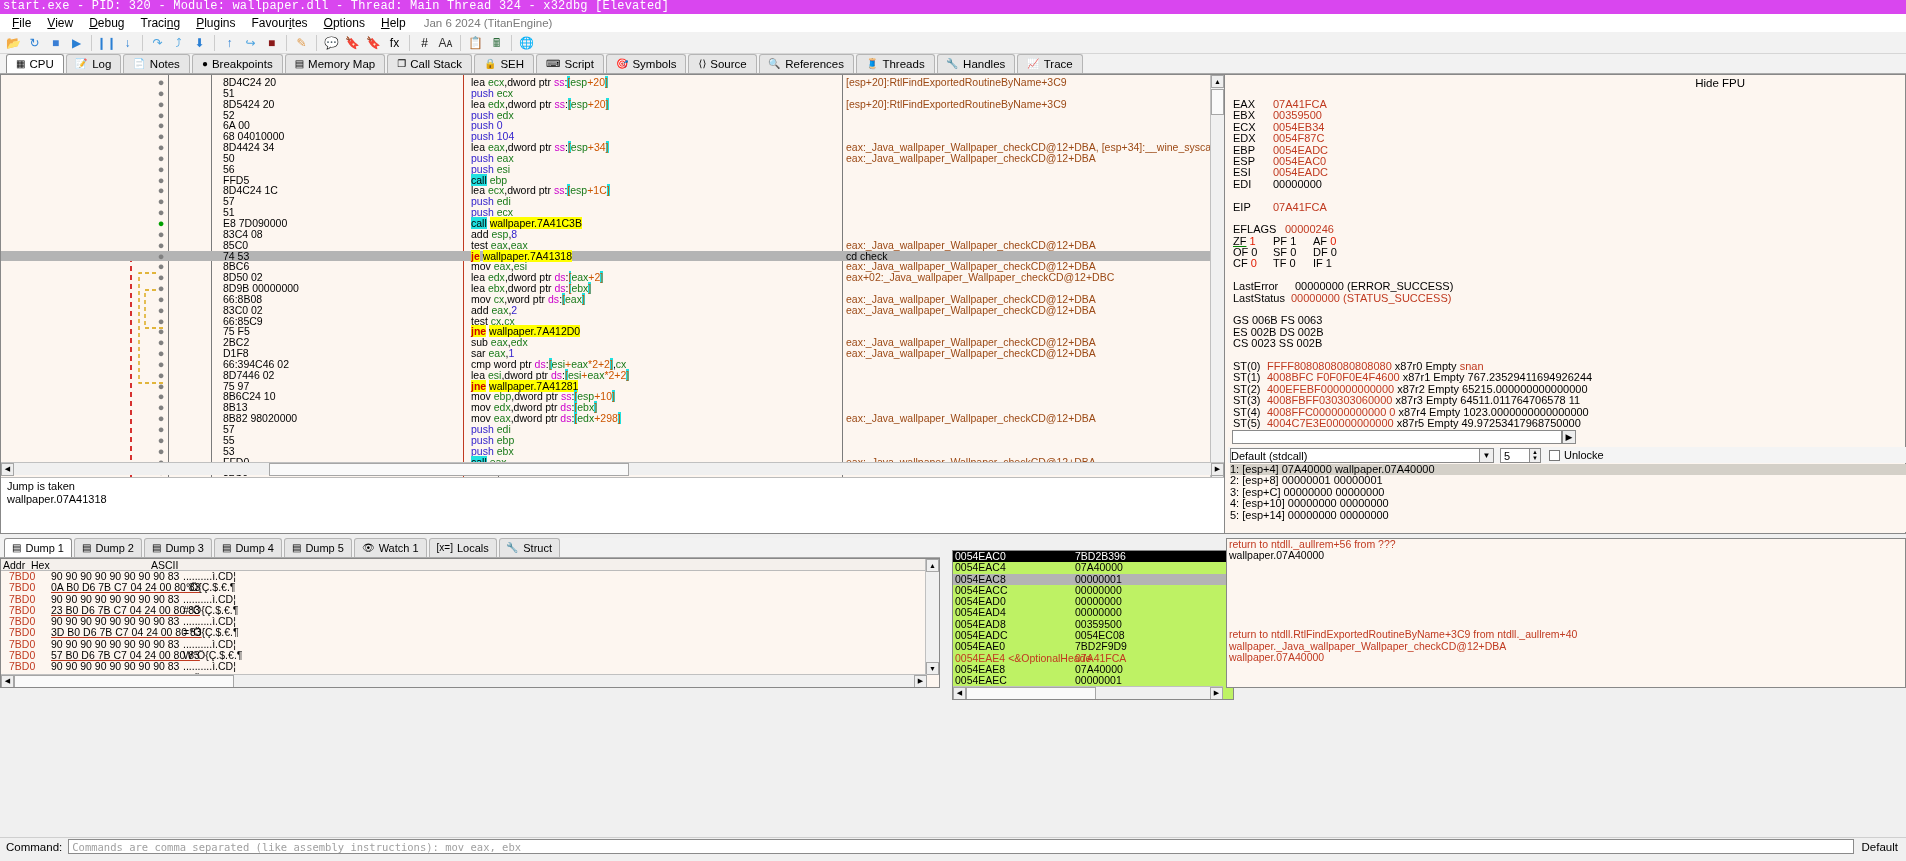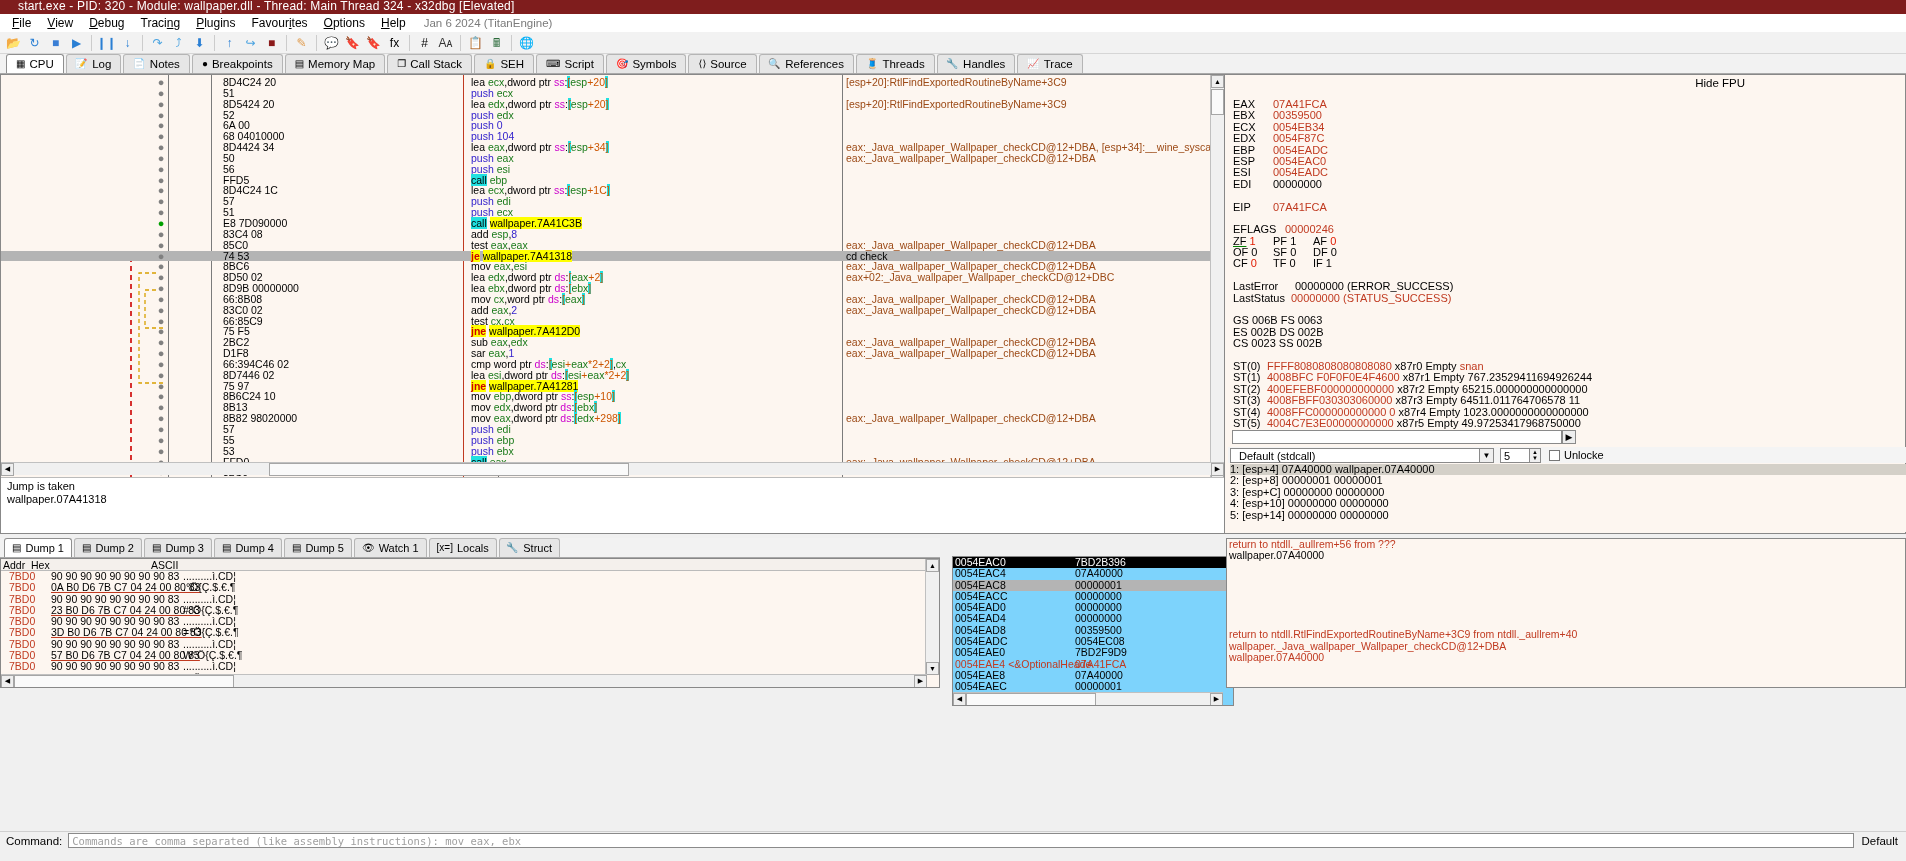--- a/index.html
+++ b/index.html
@@ -10,26 +10,26 @@
     background: #f0f0f0;
     font-family: "Liberation Sans", sans-serif;
     font-size: 11px;
     color: #000;
   }
   #app { position: relative; width: 1906px; height: 861px; }
 
   
   .titlebar {
     height: 14px;
-    background: #7f1d1d;
+    background: #d946ef;
     color: #ffffff;
-    font-family: Liberation Sans, sans-serif;
+    font-family: Liberation Mono, monospace;
     font-size: 12px;
     line-height: 13px;
-    padding-left: 18px;
+    padding-left: 3px;
     letter-spacing: 0.2px;
     overflow: hidden;
     white-space: nowrap;
   }
 
   
   .menubar {
     height: 18px;
     background: #ffffff;
     display: flex;
@@ -191,21 +191,21 @@
   
   .calldrop {
     position:absolute; left: 1228px; top: 447px;
     width: 678px; height: 16px;
     background:#f4f4f4;
     display:flex; align-items:center;
     font-size:11px;
   }
   .calldrop .cd-sel {
     width: 250px; height:15px; background:#fff; border:1px solid #8a8a8a;
-    padding-left:8px; line-height:14px; margin-left:2px;
+    padding-left:0; line-height:14px; margin-left:2px;
   }
   .calldrop .cd-arrow {
     width:14px;height:15px;border:1px solid #8a8a8a;border-left:none;background:#efefef;
     display:flex;align-items:center;justify-content:center;font-size:8px;
   }
   .calldrop .cd-num {
     width: 30px;height:15px;background:#fff;border:1px solid #8a8a8a;
     margin-left:6px;padding-left:3px;line-height:14px;
   }
   .calldrop .cd-spin {
@@ -246,40 +246,40 @@
   }
   .dumphdr span { display:inline-block; }
   .dumprow { height:11.3px; line-height:11.3px; font-size:10.5px; white-space:nowrap; }
   .dumprow .daddr { display:inline-block; width:50px; color:#c03a20;padding-left:8px; }
   .dumprow .dhex  { display:inline-block; width:120px; color:#000; }
   .dumprow .dhex .u { text-decoration: underline; text-decoration-color:#c03a20; }
   .dumprow .dasc  { display:inline-block; color:#000;padding-left:12px; }
 
   
   .stackpanel {
-    position:absolute; top:18px; left:952px; width:282px; height:150px;
-    background:#7dd3fc; border:1px solid #888; overflow:hidden;
+    position:absolute; top:12px; left:952px; width:282px; height:150px;
+    background:#bef264; border:1px solid #888; overflow:hidden;
   }
   .srow { height:11.3px; line-height:11.3px; font-size:10.5px; white-space:nowrap; padding-left:2px;}
   .srow.cur  { background:#000000; color:#ffffff; }
   .srow.sel2 { background:#b4b4b4; }
   .srow .saddr { display:inline-block; width:120px; }
   .srow .sval  { display:inline-block; }
 
   .stacknotes {
     position:absolute; top:0; left:1226px; width:680px; height:150px;
     background:#fdf6f0; border:1px solid #888; overflow:hidden;
     font-size:10.5px;
   }
   .snrow { height:11.3px; line-height:11.3px; white-space:nowrap; padding-left:2px; }
   .snrow.red { color:#c03a20; }
 
   
   .cmdbar {
-    position:absolute; bottom:12px; left:0; width:1906px; height:18px;
+    position:absolute; bottom:6px; left:0; width:1906px; height:18px;
     background:#f0f0f0; display:flex; align-items:center;
     border-top:1px solid #cfcfcf;
   }
   .cmdbar .lbl { font-size:11.5px; padding: 0 6px; }
   .cmdbar .inp {
     flex:1; height:15px; background:#ffffff; border:1px solid #8a8a8a;
     font-family:"DejaVu Sans Mono", monospace; font-size:10.5px;
     color:#a0a0a0; line-height:14px; padding-left:3px; overflow:hidden; white-space:nowrap;
   }
   .cmdbar .dflt { font-size:11.5px; padding:0 8px; }

